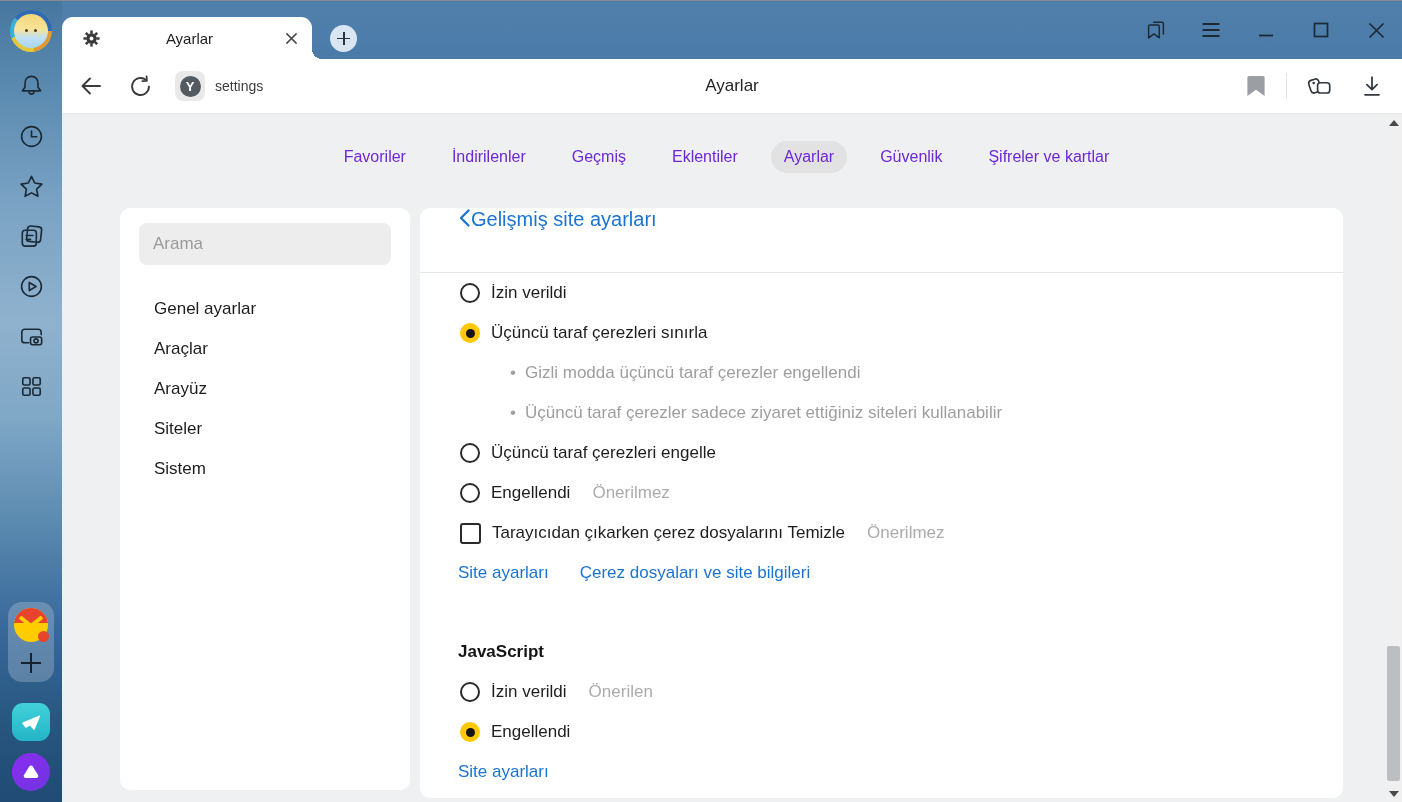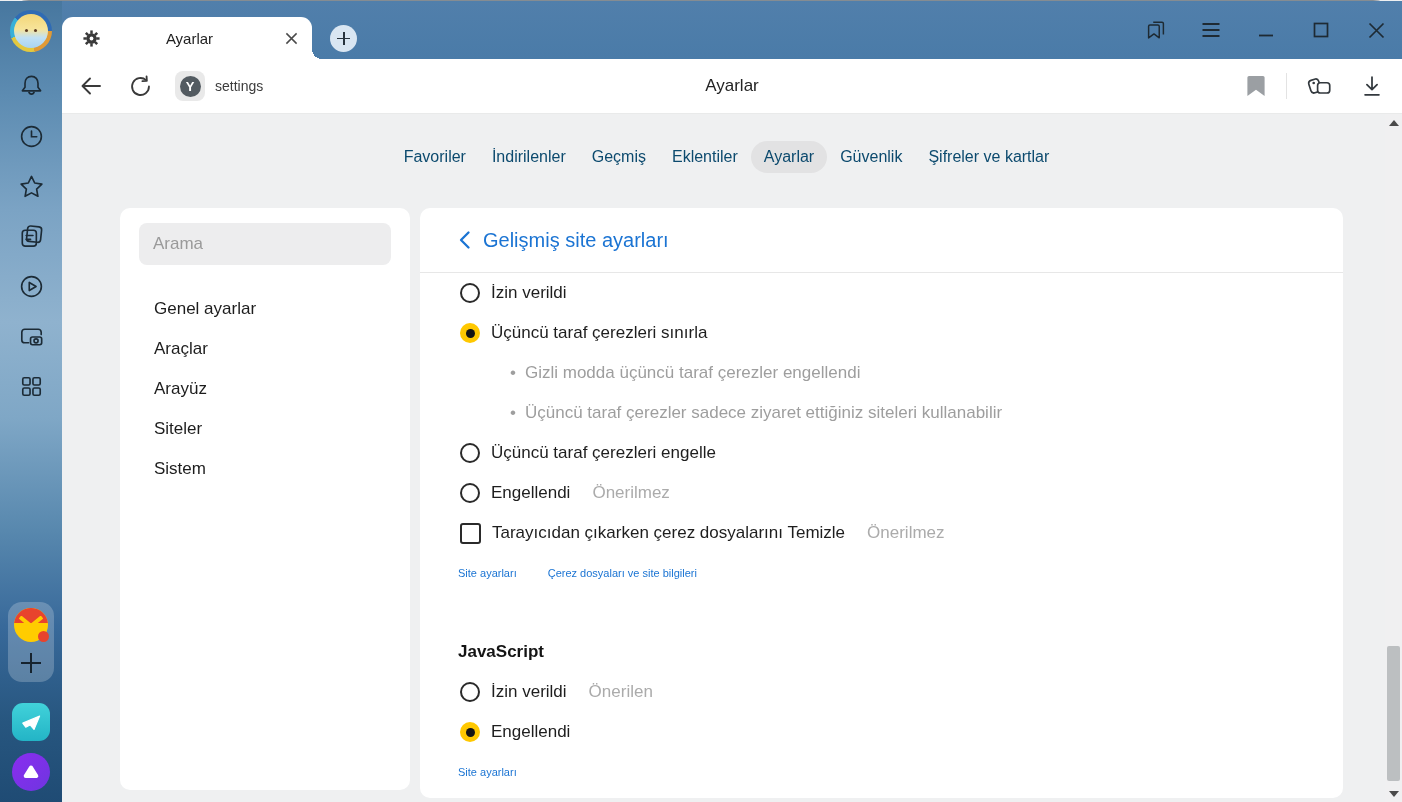--- a/index.html
+++ b/index.html
@@ -5,21 +5,21 @@
   html,body{margin:0;padding:0;}
   body{
     width:1402px;height:802px;overflow:hidden;
     font-family:"Liberation Sans","DejaVu Sans",sans-serif;
     background:#eff0f1;
   }
   .app{
     width:1402px;height:802px;display:grid;
     grid-template-columns:62px 1340px;
     grid-template-rows:58px 55px 689px;
-    border-top:1px solid #858c92;box-sizing:border-box;border-radius:29px;
+    border-top:1px solid #858c92;box-sizing:border-box;
   }
 
   
   .sidebar{
     grid-column:1;grid-row:1/4;position:relative;
     background:linear-gradient(180deg,#47779f 0%,#5d8cb2 12%,#7ba3c4 26%,#8fb2ce 40%,#7fa7c6 52%,#5888ae 66%,#38699a 78%,#27567f 90%,#1f4b74 100%);
     display:flex;flex-direction:column;align-items:center;
   }
   .avatar{
     width:42px;height:42px;border-radius:50%;margin-top:9px;flex:none;
@@ -112,21 +112,21 @@
   .tb-right{margin-left:auto;display:flex;align-items:center;padding-right:18px;}
   .tb-bookmark{width:24px;height:24px;}
   .tb-divider{width:1px;height:26px;background:#e3e3e3;margin:0 18px;}
   .tb-collections{width:28px;height:28px;}
   .tb-download{width:25px;height:25px;margin-left:26px;}
 
   
   .content{grid-column:2;grid-row:3;position:relative;background:#eff0f1;}
   .nav-row{
     position:absolute;top:27px;left:6px;right:17px;
-    display:flex;justify-content:center;gap:0;font-size:16px;color:#0c4a6e;
+    display:flex;justify-content:center;gap:20px;font-size:16px;color:#6d28d9;
   }
   .nav-item{padding:7px 13px;border-radius:18px;cursor:pointer;white-space:nowrap;}
   .nav-item.active{background:#e2e2e3;}
 
   .panels{position:absolute;left:58px;top:94px;right:59px;bottom:0;display:flex;gap:10px;}
   .left-panel{
     width:290px;flex:none;background:#fff;border-radius:10px;
     height:calc(100% - 13px);box-sizing:border-box;padding-top:15px;
   }
   .search{
@@ -136,42 +136,42 @@
   }
   .search::placeholder{color:#9a9a9a;}
   .side-list{margin-top:24px;}
   .side-item{height:40px;display:flex;align-items:center;padding-left:34px;font-size:17px;color:#1d1d1d;cursor:pointer;}
 
   .main-panel{
     flex:1;background:#fff;border-radius:10px;height:calc(100% - 5px);
     box-sizing:border-box;overflow:hidden;
   }
   .panel-header{
-    height:65px;display:flex;align-items:center;padding-left:38px;gap:12px;
+    height:65px;display:flex;padding-left:38px;
     border-bottom:1px solid #e7e7e7;box-sizing:border-box;cursor:pointer;
   }
   .panel-header .chev{width:13px;height:20px;flex:none;}
   .panel-header .htxt{font-size:20px;color:#1b74d3;}
 
   .opt-row{height:40px;display:flex;align-items:center;padding-left:40px;font-size:17px;color:#1e1e1e;}
   .radio{
     width:20px;height:20px;border:2px solid #2a2a2a;border-radius:50%;
     box-sizing:border-box;margin-right:11px;background:#fff;flex:none;cursor:pointer;
   }
   .radio.selected{border:none;background:#ffc800;position:relative;}
   .radio.selected::after{content:"";position:absolute;left:5.5px;top:5.5px;width:9px;height:9px;background:#141414;border-radius:50%;}
   .checkbox{
     width:21px;height:21px;border:2px solid #2a2a2a;border-radius:3px;
     box-sizing:border-box;margin-right:11px;background:#fff;flex:none;cursor:pointer;
   }
   .badge{color:#ababab;margin-left:22px;font-size:17px;}
   .note{height:40px;display:flex;align-items:center;padding-left:90px;color:#9e9e9e;font-size:17px;}
   .note::before{content:"•";margin-right:9px;color:#9e9e9e;}
   .links-row{height:40px;display:flex;align-items:center;padding-left:38px;gap:31px;}
-  .link{color:#1b74d3;font-size:11px;cursor:pointer;}
+  .link{color:#1b74d3;font-size:17px;cursor:pointer;}
   .section-title{margin-top:39px;height:40px;display:flex;align-items:center;padding-left:38px;font-weight:700;font-size:17px;color:#141414;}
 
   
   .scrollbar{position:absolute;top:0;right:0;width:17px;height:100%;background:#f0f0f1;}
   .scroll-up,.scroll-down{position:absolute;left:0;right:0;display:flex;justify-content:center;cursor:pointer;}
   .scroll-up{top:6px;}
   .scroll-down{bottom:6px;}
   .tri-up{width:0;height:0;border-left:5px solid transparent;border-right:5px solid transparent;border-bottom:6px solid #4a4a4a;}
   .tri-down{width:0;height:0;border-left:5px solid transparent;border-right:5px solid transparent;border-top:6px solid #4a4a4a;}
   .scroll-thumb{position:absolute;left:2px;top:532px;width:13px;height:135px;background:#bcbfc1;border-radius:2px;cursor:pointer;}

